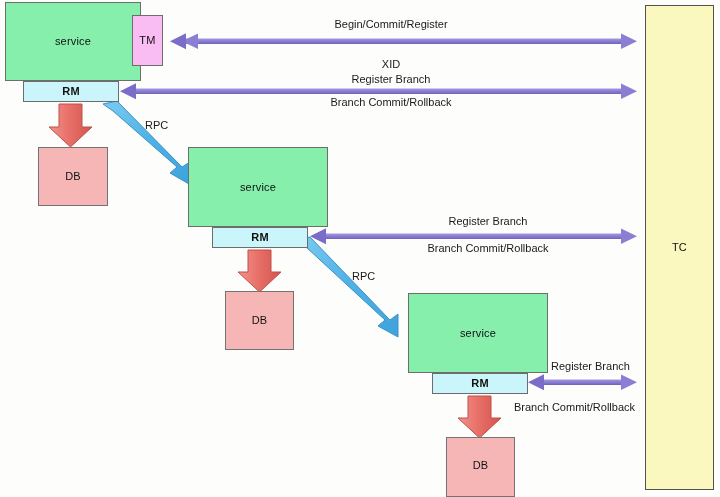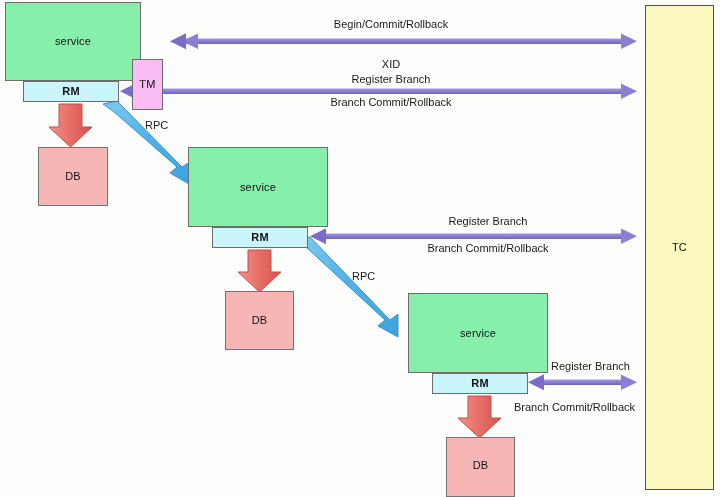--- a/index.html
+++ b/index.html
@@ -36,21 +36,20 @@
     border: 1px solid #6d6d6d;
   }
   .box-rm {
     background: #c9f5fb;
     border: 1px solid #6d6d6d;
     font-weight: bold;
   }
   .box-tm {
     background: #f9bdf3;
     border: 1px solid #6d6d6d;
-    margin-top: 44px;
   }
   .box-db {
     background: #f6b6b6;
     border: 1px solid #737373;
   }
   .box-tc {
     background: #fbf8bf;
     border: 1px solid #55514f;
   }
   .lbl {
@@ -171,21 +170,21 @@
   </div>
 
   <div class="box box-db" style="left:446px; top:437px; width:69px; height:60px;">
     <span style="margin-top:-4px;">DB</span>
   </div>
 
   <div class="box box-tc" style="left:645px; top:5px; width:69px; height:485px;">
     <span>TC</span>
   </div>
 
-  <div class="lbl lbl-c" style="left:391px; top:19px;">Begin/Commit/Rollback</div>
+  <div class="lbl lbl-c" style="left:391px; top:19px;">Begin/Commit/Register</div>
 
   <div class="lbl lbl-c" style="left:391px; top:59px;">XID</div>
 
   <div class="lbl lbl-c" style="left:391px; top:74px;">Register Branch</div>
 
   <div class="lbl lbl-c" style="left:391px; top:97px;">Branch Commit/Rollback</div>
 
   <div class="lbl lbl-c" style="left:488px; top:216px;">Register Branch</div>
 
   <div class="lbl lbl-c" style="left:488px; top:243px;">Branch Commit/Rollback</div>

